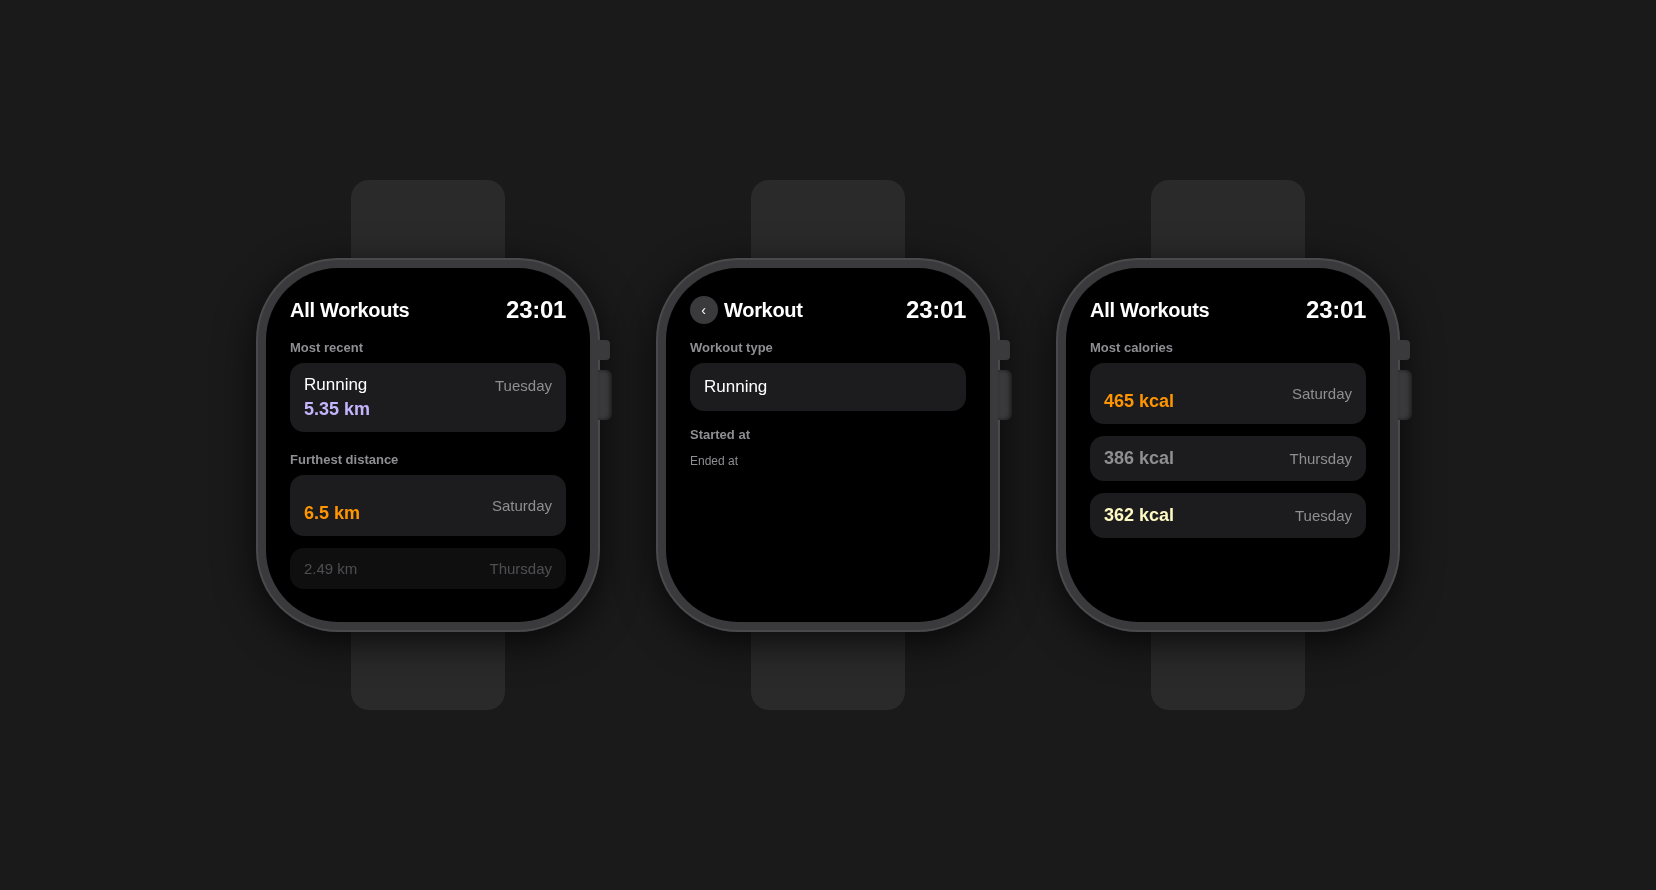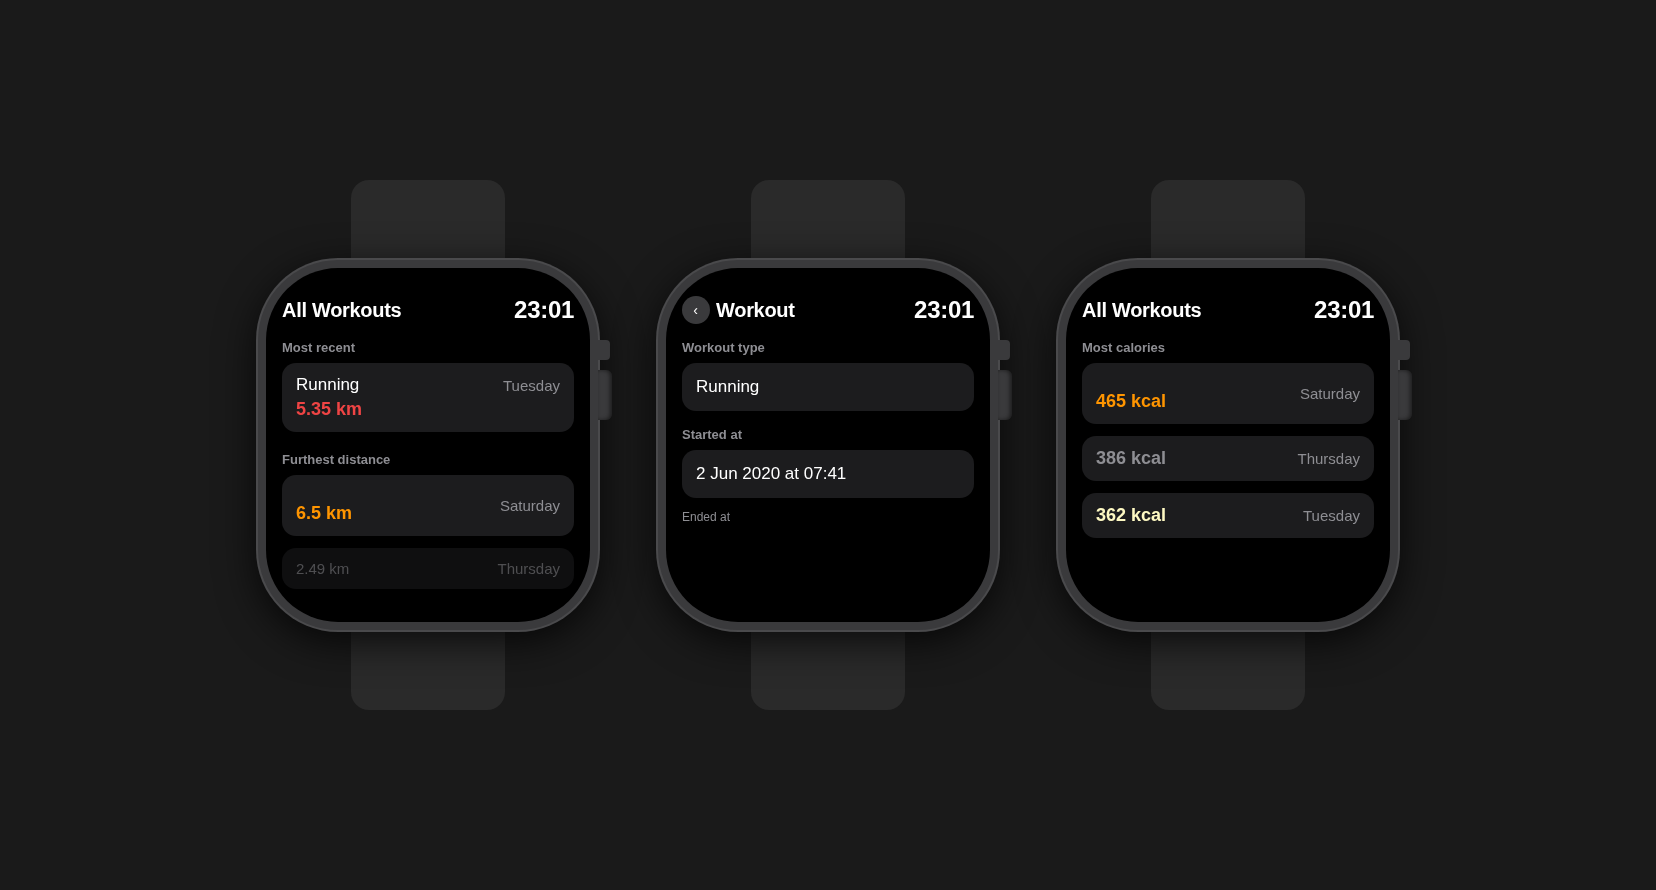--- a/index.html
+++ b/index.html
@@ -78,21 +78,21 @@
       background: #3a3a3c;
       border-radius: 0 4px 4px 0;
     }
 
     .watch-screen {
       width: 100%;
       height: 100%;
       background: #000;
       border-radius: 72px;
       overflow: hidden;
-      padding: 28px 16px 24px;
+      padding: 28px 24px 24px;
       display: flex;
       flex-direction: column;
     }
 
     .screen-header {
       display: flex;
       justify-content: space-between;
       align-items: center;
       margin-bottom: 16px;
     }
@@ -164,21 +164,21 @@
 
     .card-day {
       font-size: 15px;
       color: #8e8e93;
       font-weight: 400;
     }
 
     .card-value {
       font-size: 18px;
       font-weight: 700;
-      color: #ef4444;
+      color: #c4b5fd;
     }
 
     .card-value.orange {
       color: #ff9500;
       margin-top: 16px;
     }
 
     .card-value.red {
       color: #fef9c3;
     }
@@ -292,23 +292,20 @@
           </div>
           <span class="screen-time">23:01</span>
         </div>
 
         <div class="section-label">Workout type</div>
         <div class="workout-type-card">
           <span class="card-full-text">Running</span>
         </div>
 
         <div class="section-label">Started at</div>
-        <div class="started-at-card">
-          <span class="card-full-text">2 Jun 2020 at 07:41</span>
-        </div>
 
         <div class="ended-label">Ended at</div>
       </div>
     </div>
     <div class="watch-band-bottom"></div>
   </div>
 
   <div class="watch-wrapper">
     <div class="watch-band-top"></div>
     <div class="watch-body">

